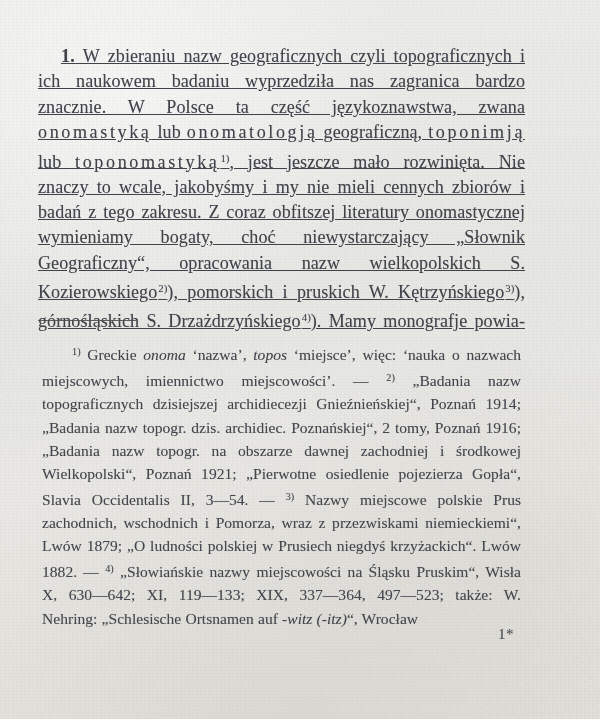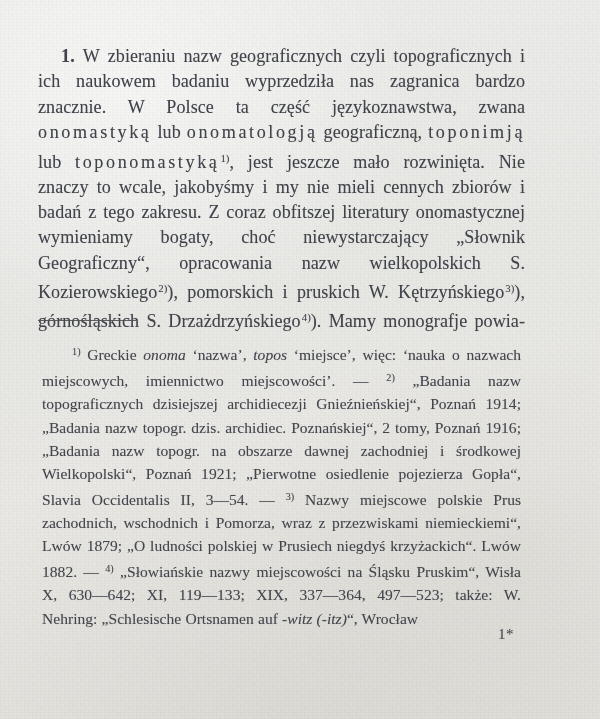--- a/index.html
+++ b/index.html
@@ -52,20 +52,21 @@
   .body-par {
     margin: 0;
     text-align: justify;
     text-align-last: justify;
     font-size: 18.1px;
     line-height: 25.4px;
     letter-spacing: 0.05px;
     word-spacing: 0.4px;
     text-indent: 23px;
     color: #40434a;
+    text-decoration: underline;
   }
   .body-par .lead-num {
     font-weight: bold;
     letter-spacing: 0.3px;
   }
   
   .spaced {
     letter-spacing: 2.6px;
   }
   sup.fn {

